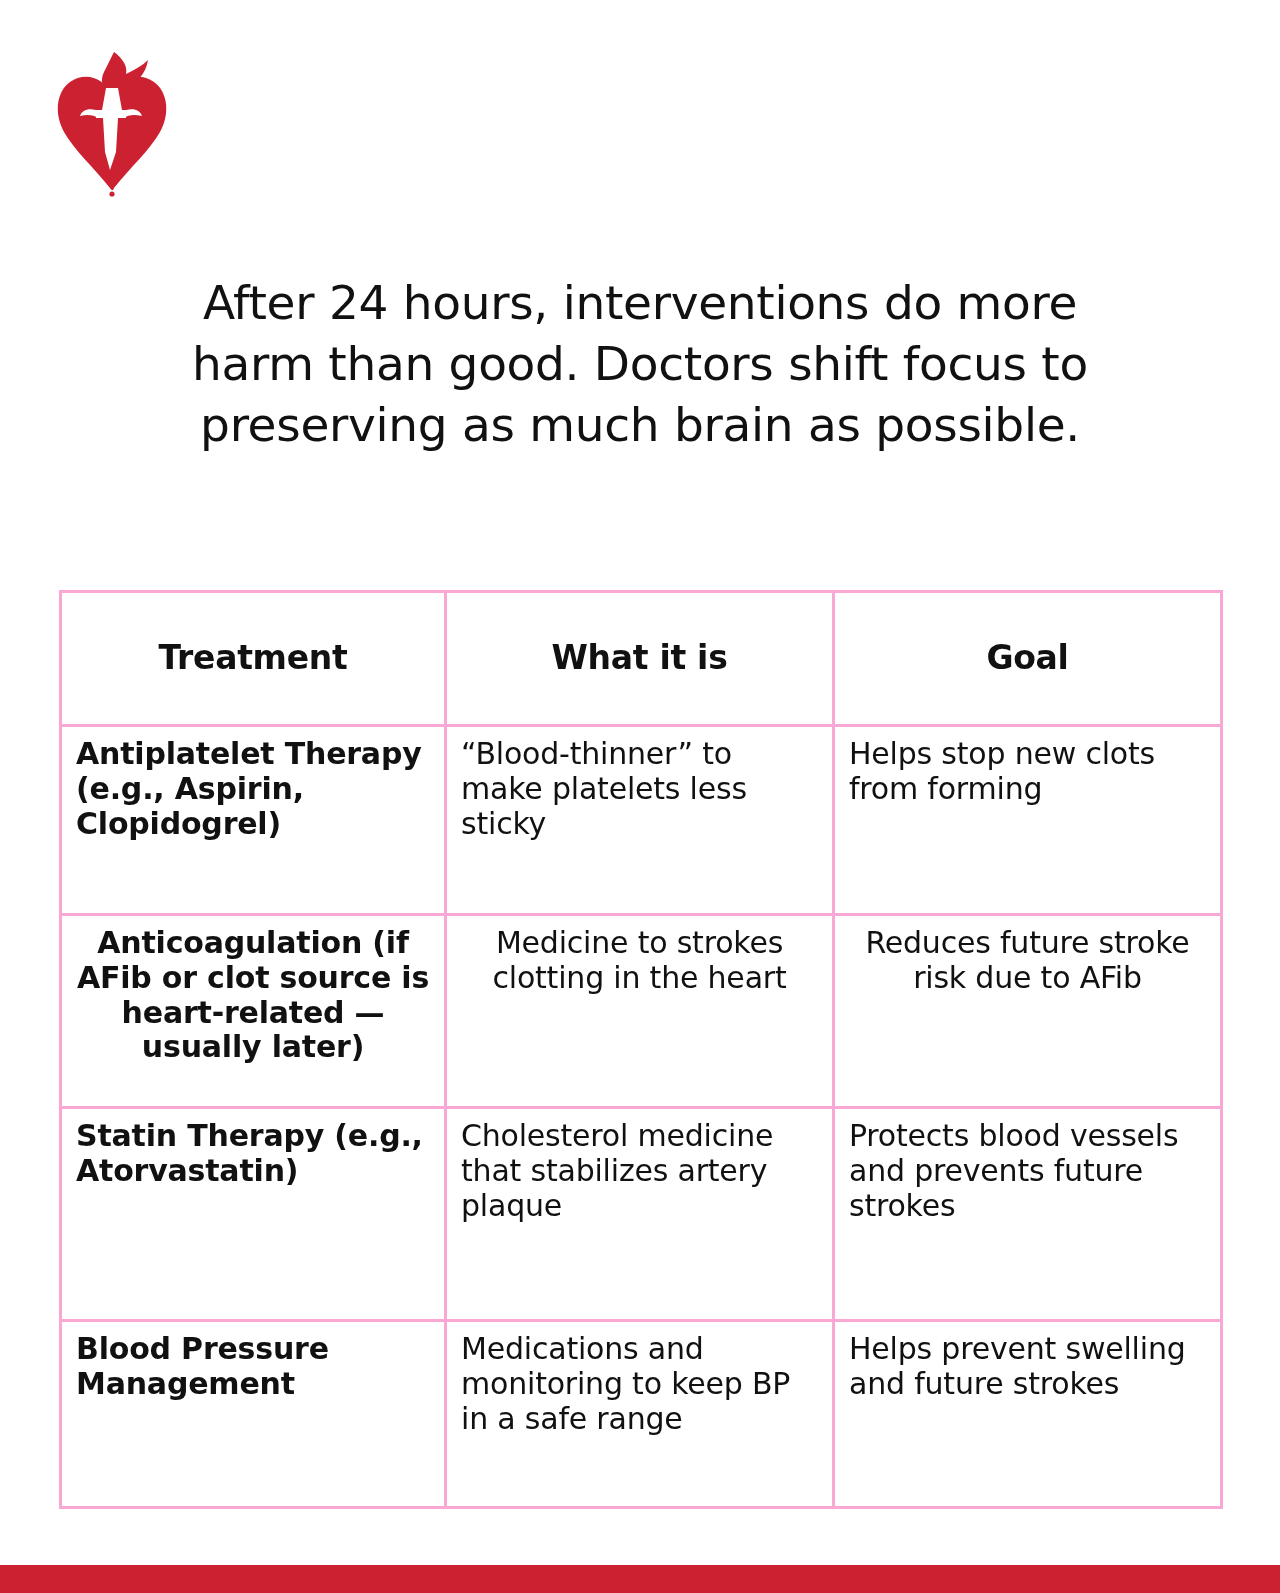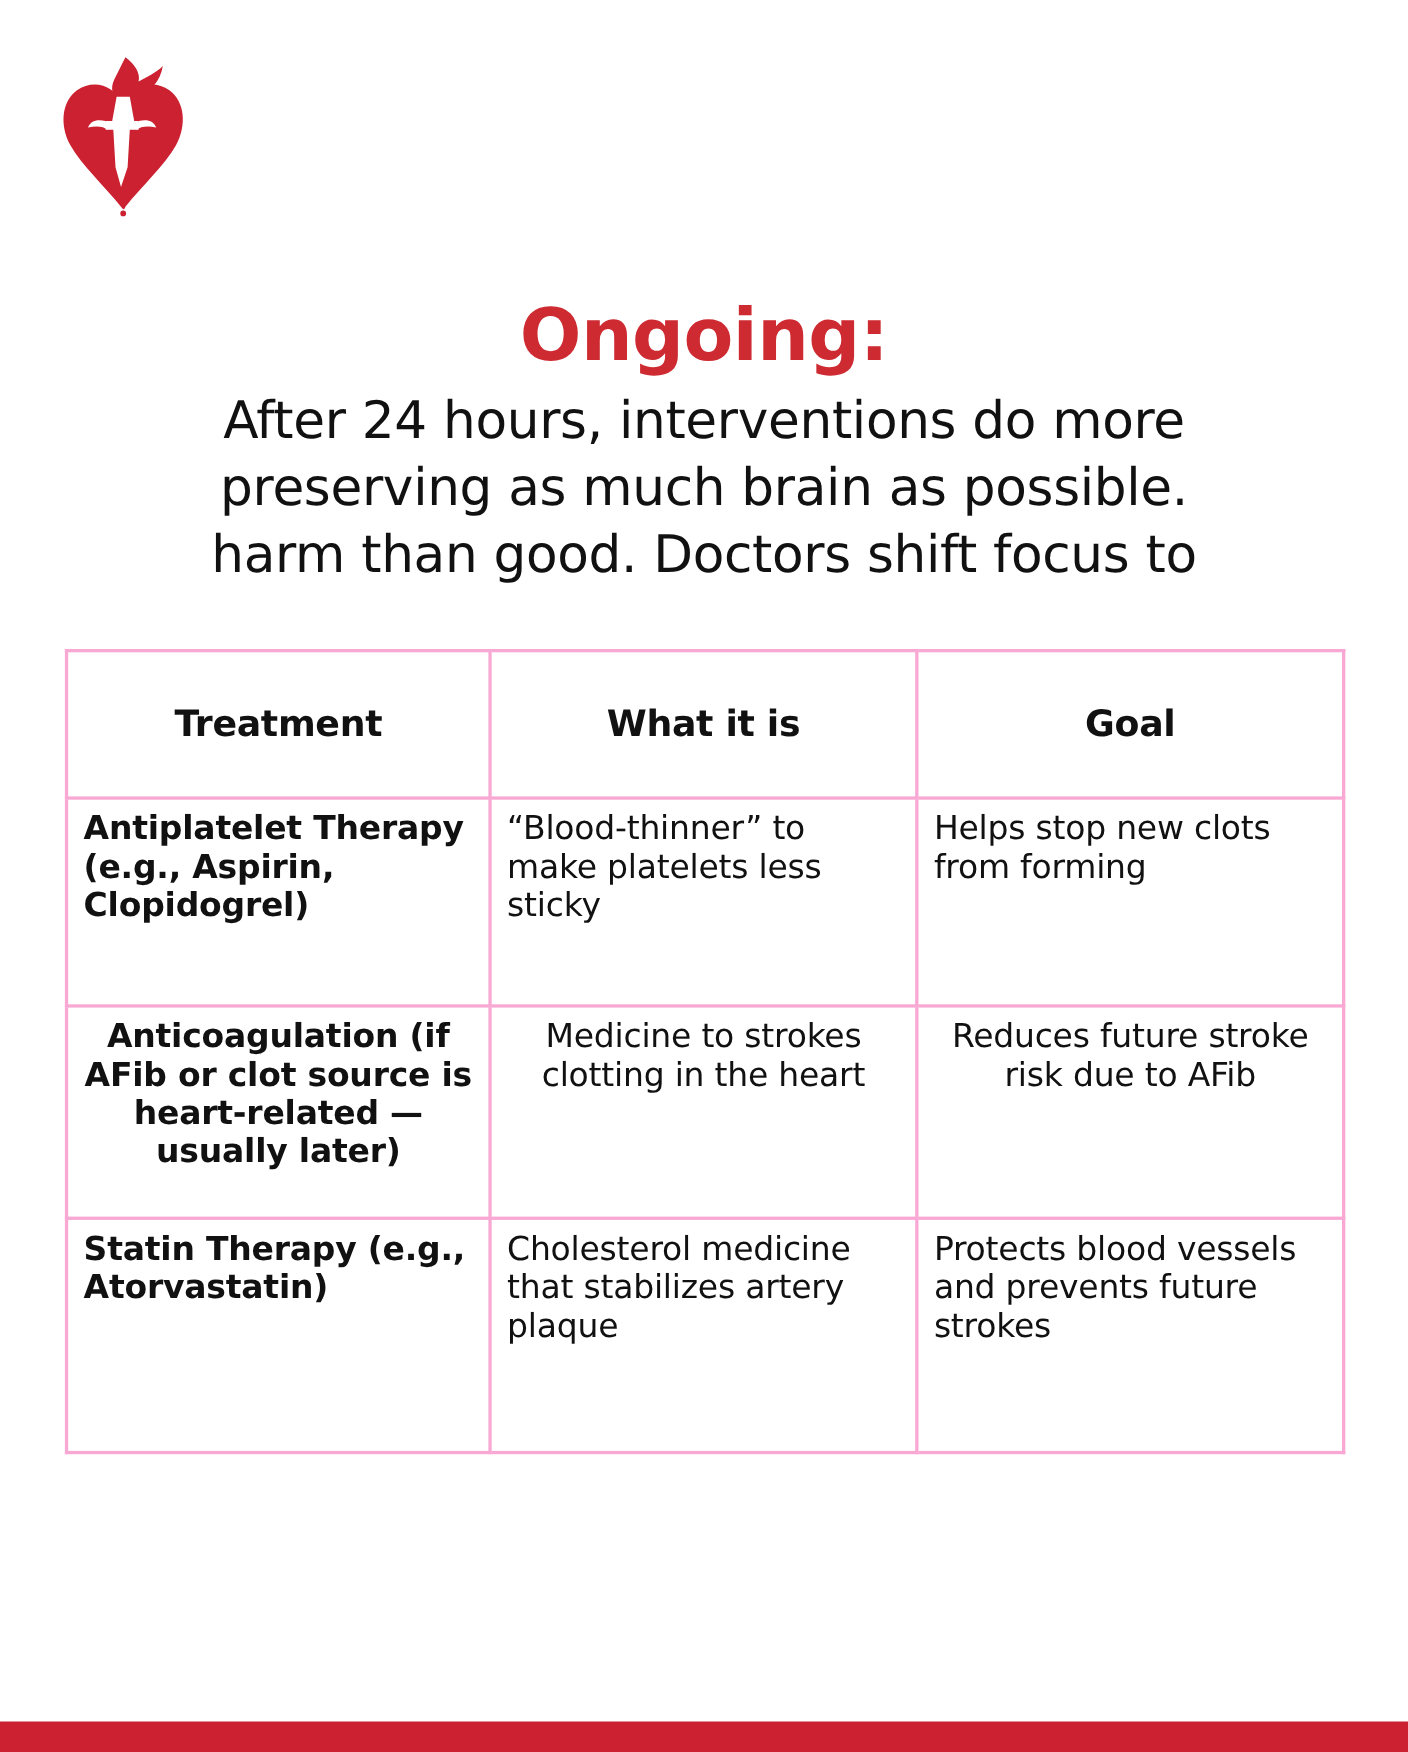--- a/index.html
+++ b/index.html
@@ -141,25 +141,24 @@
       <path d="M54 40 L66 40 L70 62 L74 62 L74 70 L66 70 L64 104 L58 122 L53 104 L51 70 L44 70 L44 62 L50 62 Z"></path>
       <path d="M44 62 C 36 60, 30 62, 28 68 C 36 66, 42 67, 46 70 Z"></path>
       <path d="M74 62 C 82 60, 88 62, 90 68 C 82 66, 76 67, 72 70 Z"></path>
     </g>
 
     <circle cx="60" cy="146" r="2.6" fill="#CC2131"></circle>
   </svg>
 </div>
 
 <div id="heading-block">
-  <span id="title-ongoing">Ongoing:</span>
   <span id="subtitle">
     <span class="sub-line">After 24 hours, interventions do more</span>
+    <span class="sub-line">harm than good. Doctors shift focus to</span>
     <span class="sub-line">preserving as much brain as possible.</span>
-    <span class="sub-line">harm than good. Doctors shift focus to</span>
   </span>
 </div>
 
 <table id="treatment-table">
   <colgroup>
     <col class="c1">
       <col class="c2">
       <col class="c3">
   </colgroup>
   <thead>
@@ -178,16 +177,21 @@
     <tr class="r2">
       <td class="col-treatment">Anticoagulation (if AFib or clot source is heart-related — usually later)</td>
       <td class="col-what">Medicine to strokes clotting in the heart</td>
       <td class="col-goal">Reduces future stroke risk due to AFib</td>
     </tr>
     <tr class="r3">
       <td class="col-treatment">Statin Therapy (e.g., Atorvastatin)</td>
       <td class="col-what">Cholesterol medicine that stabilizes artery plaque</td>
       <td class="col-goal">Protects blood vessels and prevents future strokes</td>
     </tr>
+    <tr class="r4">
+      <td class="col-treatment">Blood Pressure Management</td>
+      <td class="col-what">Medications and monitoring to keep BP in a safe range</td>
+      <td class="col-goal">Helps prevent swelling and future strokes</td>
+    </tr>
   </tbody>
 </table>
 
 <div id="bottom-bar"></div>
 
 </body></html>

